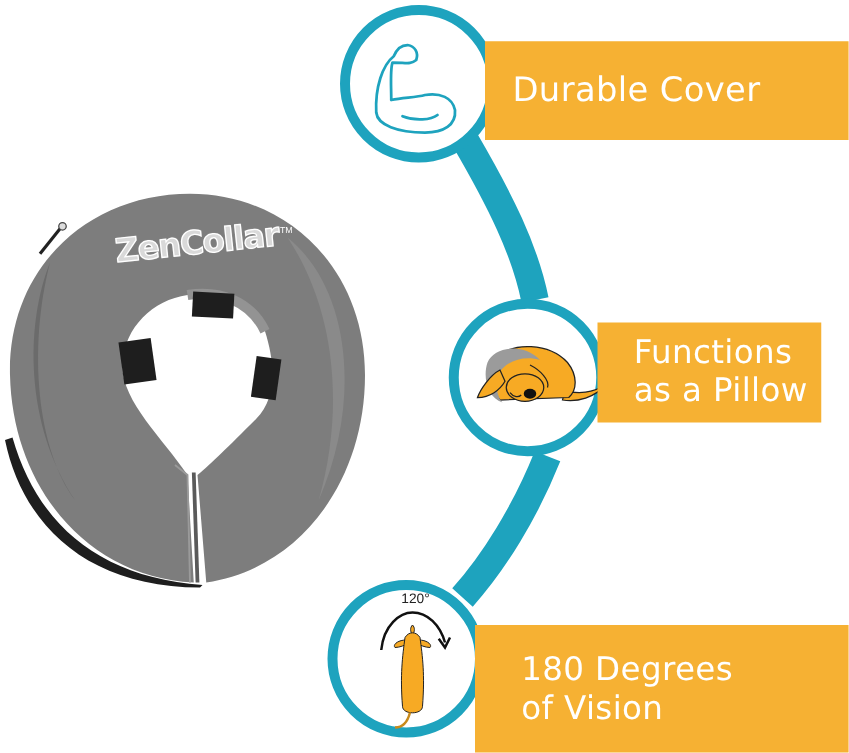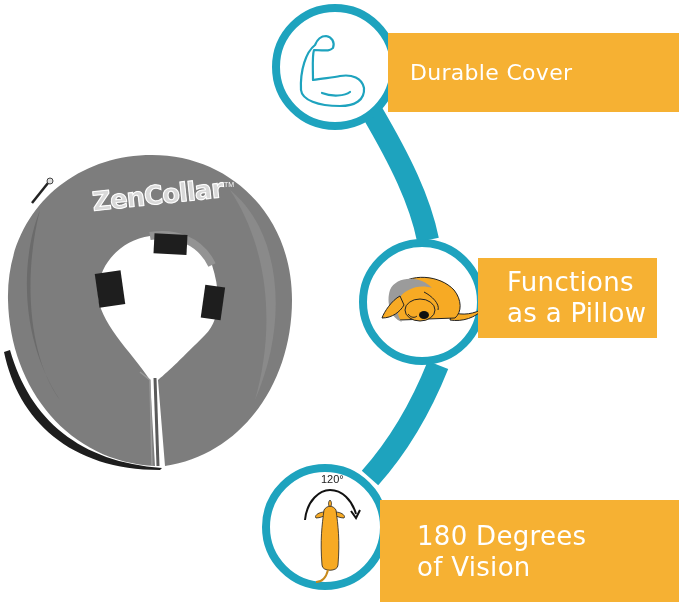--- a/index.html
+++ b/index.html
@@ -3,21 +3,21 @@
 <meta charset="utf-8">
 <style>
   html, body { margin: 0; padding: 0; background: #ffffff; }
   body { width: 679px; height: 602px; position: relative; overflow: hidden;
          font-family: "DejaVu Sans", sans-serif; }
   .canvas { position: absolute; left: 0; top: 0; width: 679px; height: 602px; }
   .banner { position: absolute; background: #f6b133; color: #ffffff; display: flex;
             align-items: center; font-family: "DejaVu Sans", sans-serif; }
   .banner span { display: block; white-space: pre-line; font-weight: normal; letter-spacing: 0.3px; }
   #b1 { left: 388px; top: 33px; width: 291px; height: 79px; }
-  #b1 span { padding-left: 22px; font-size: 22px; line-height: 30px; }
+  #b1 span { padding-left: 22px; font-size: 27px; line-height: 30px; }
   #b2 { left: 478px; top: 258px; width: 179px; height: 80px; }
   #b2 span { padding-left: 29px; font-size: 26px; line-height: 31px; }
   #b3 { left: 380px; top: 500px; width: 299px; height: 104px; }
   #b3 span { padding-left: 37px; font-size: 26px; line-height: 31px; }
   .svg-layer { position: absolute; left: 0; top: 0; }
   .deg-label { position: absolute; left: 321px; top: 473px; font-size: 11px; color: #222;
                font-family: "Liberation Sans", sans-serif; }
   .brand { position: absolute; left: 92px; top: 180px; font-family: "DejaVu Sans", sans-serif;
            font-weight: bold; font-size: 26px; color: #d9d9d9;
            -webkit-text-stroke: 1px #ffffff; transform: rotate(-6deg); letter-spacing: -1px;

